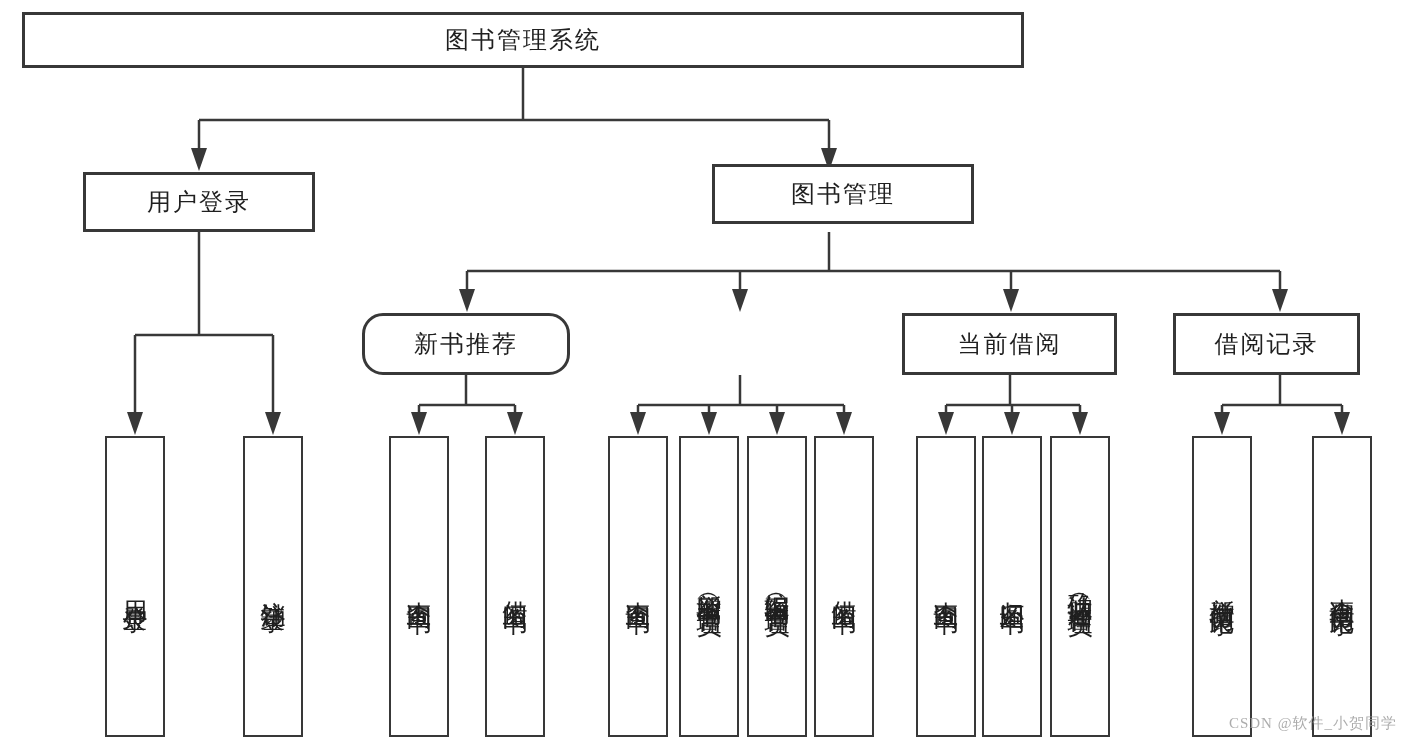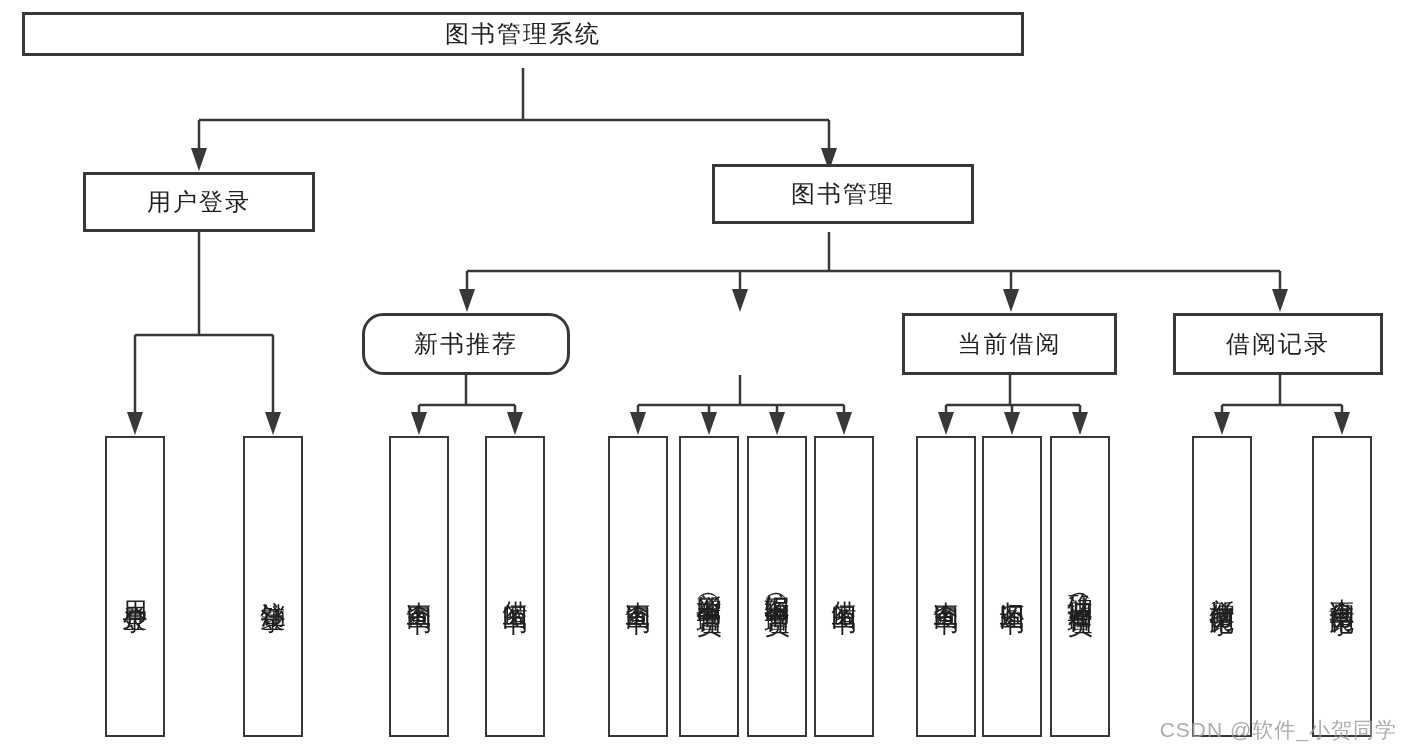--- a/index.html
+++ b/index.html
@@ -52,26 +52,27 @@
     writing-mode: vertical-rl;
     font-size: 25px;
     line-height: 1;
     letter-spacing: 3px;
     color: #1f1f1f;
     max-height: 290px;
   }
   .watermark {
     position: absolute;
     right: 8px;
-    bottom: 3px;
-    font-size: 21px;
+    bottom: 14px;
+    font-size: 15px;
     color: rgba(158, 158, 158, 0.85);
     letter-spacing: 1px;
     z-index: 3;
     white-space: nowrap;
+    font-family: Liberation Serif, serif;
   }
 </style>
 </head>
 <body>
 
 <div id="canvas">
 
   <svg id="wires" viewBox="0 0 1405 747" xmlns="http://www.w3.org/2000/svg">
     <g stroke="#383838" stroke-width="2.5" fill="none">
 
@@ -134,28 +135,28 @@
       <path d="M769 412 H785 L777 435 Z"></path>
       <path d="M836 412 H852 L844 435 Z"></path>
       <path d="M938 412 H954 L946 435 Z"></path>
       <path d="M1004 412 H1020 L1012 435 Z"></path>
       <path d="M1072 412 H1088 L1080 435 Z"></path>
       <path d="M1214 412 H1230 L1222 435 Z"></path>
       <path d="M1334 412 H1350 L1342 435 Z"></path>
     </g>
   </svg>
 
-  <div class="hbox" style="left:22px; top:12px; width:1002px; height:44px;">图书管理系统</div>
+  <div class="hbox" style="left:22px; top:12px; width:1002px; height:56px;">图书管理系统</div>
 
   <div class="hbox" style="left:83px; top:172px; width:232px; height:60px;">用户登录</div>
   <div class="hbox" style="left:712px; top:164px; width:262px; height:60px;">图书管理</div>
 
   <div class="hbox" style="left:362px; top:313px; width:208px; height:62px;border-radius:21px;">新书推荐</div>
   <div class="hbox" style="left:902px; top:313px; width:215px; height:62px;">当前借阅</div>
-  <div class="hbox" style="left:1173px; top:313px; width:210px; height:62px;">借阅记录</div>
+  <div class="hbox" style="left:1173px; top:313px; width:187px; height:62px;">借阅记录</div>
 
   <div class="vbox" style="left:105px;">
     <span>用户登录</span>
   </div>
   <div class="vbox" style="left:243px;">
     <span>注销登录</span>
   </div>
 
   <div class="vbox" style="left:389px;">
     <span>查询图书</span>

